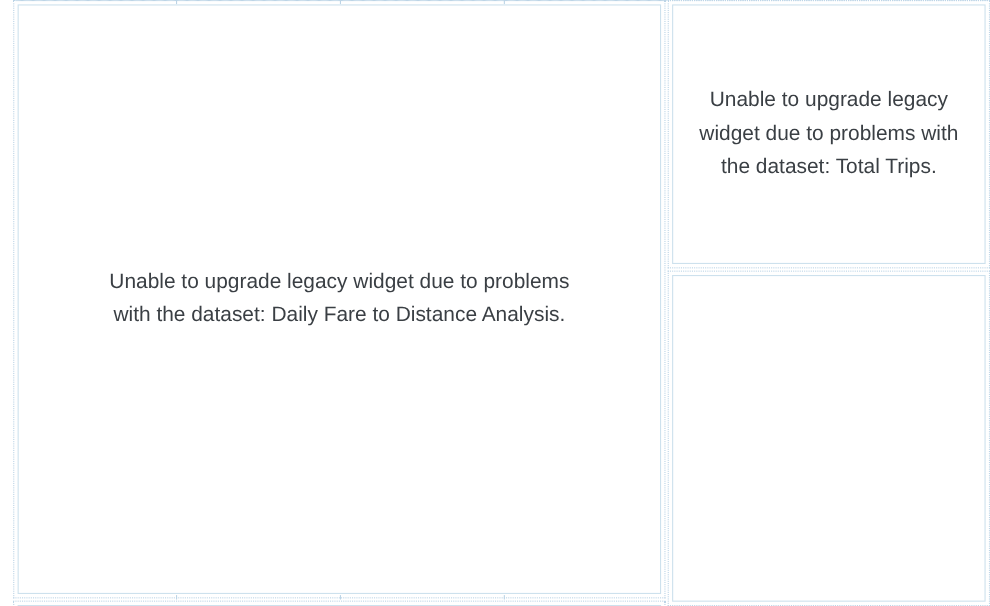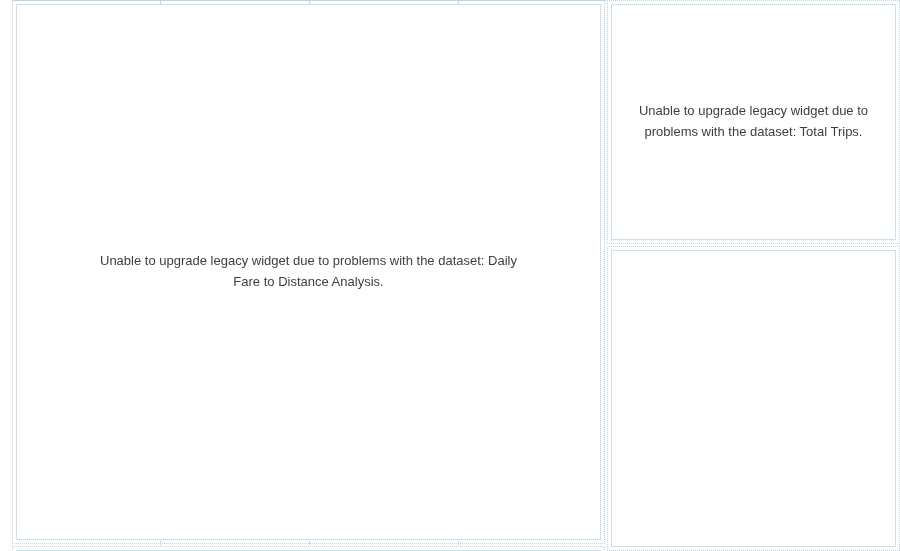--- a/index.html
+++ b/index.html
@@ -35,21 +35,21 @@
       border: 1px solid #cde1ed;
       background: #ffffff;
       display: flex;
       align-items: center;
       justify-content: center;
       text-align: center;
       padding: 20px;
     }
     .error-text {
       color: #3a3f44;
-      font-size: 13px;
+      font-size: 19px;
       line-height: 1.6;
       max-width: 420px;
     }
     
     .w-left {
       left: 12px;
       top: 0px;
       width: 593px;
       height: 544px;
     }

